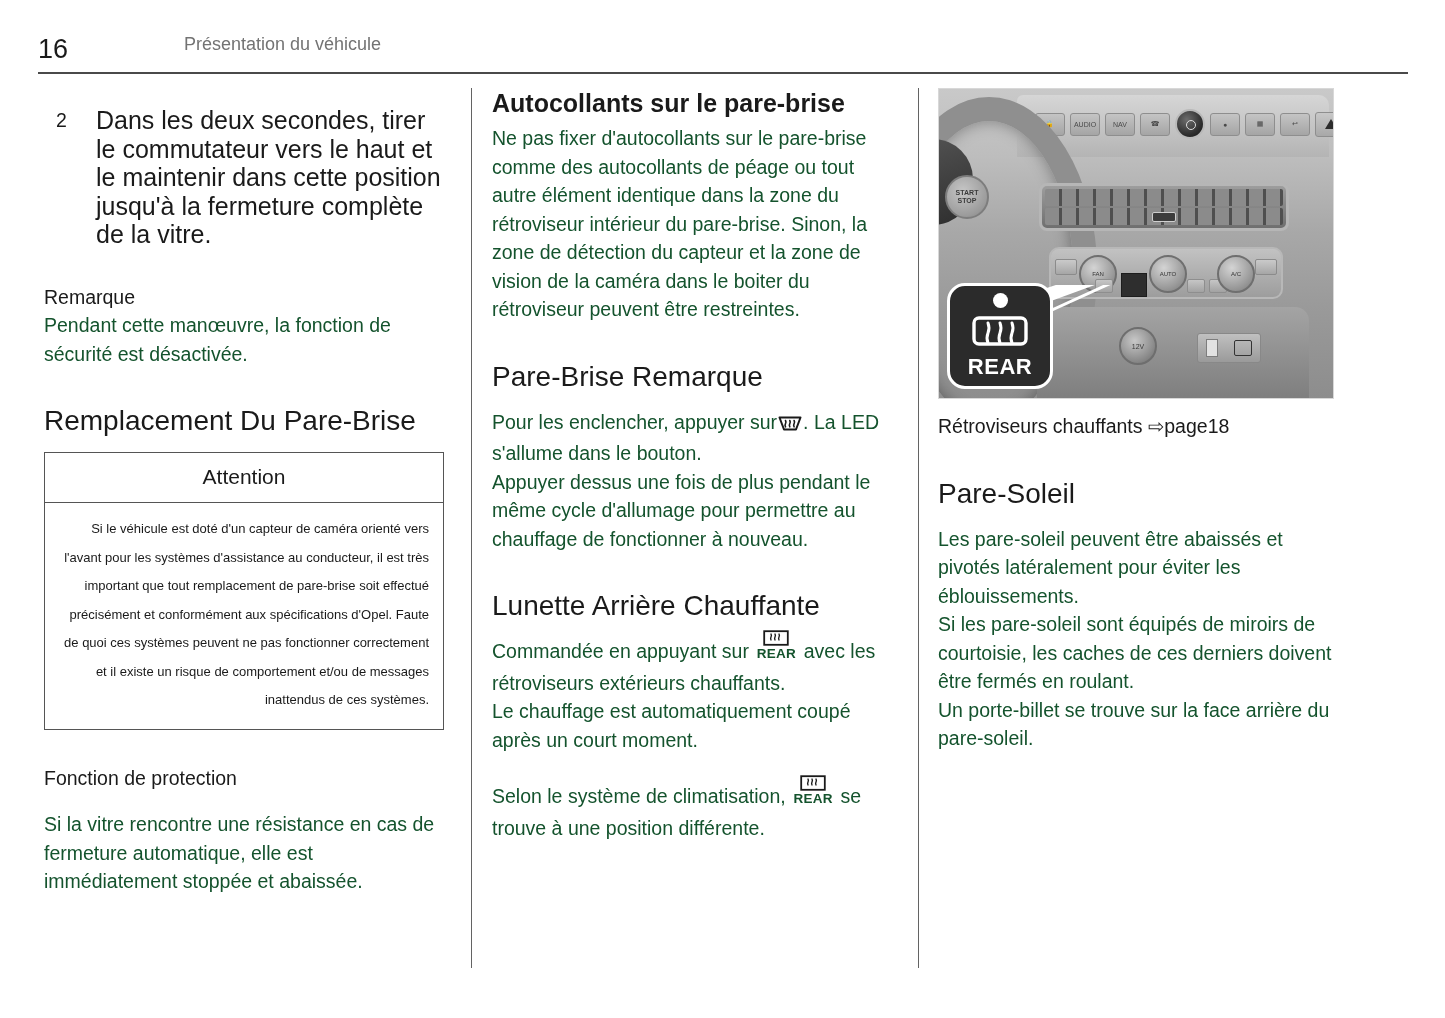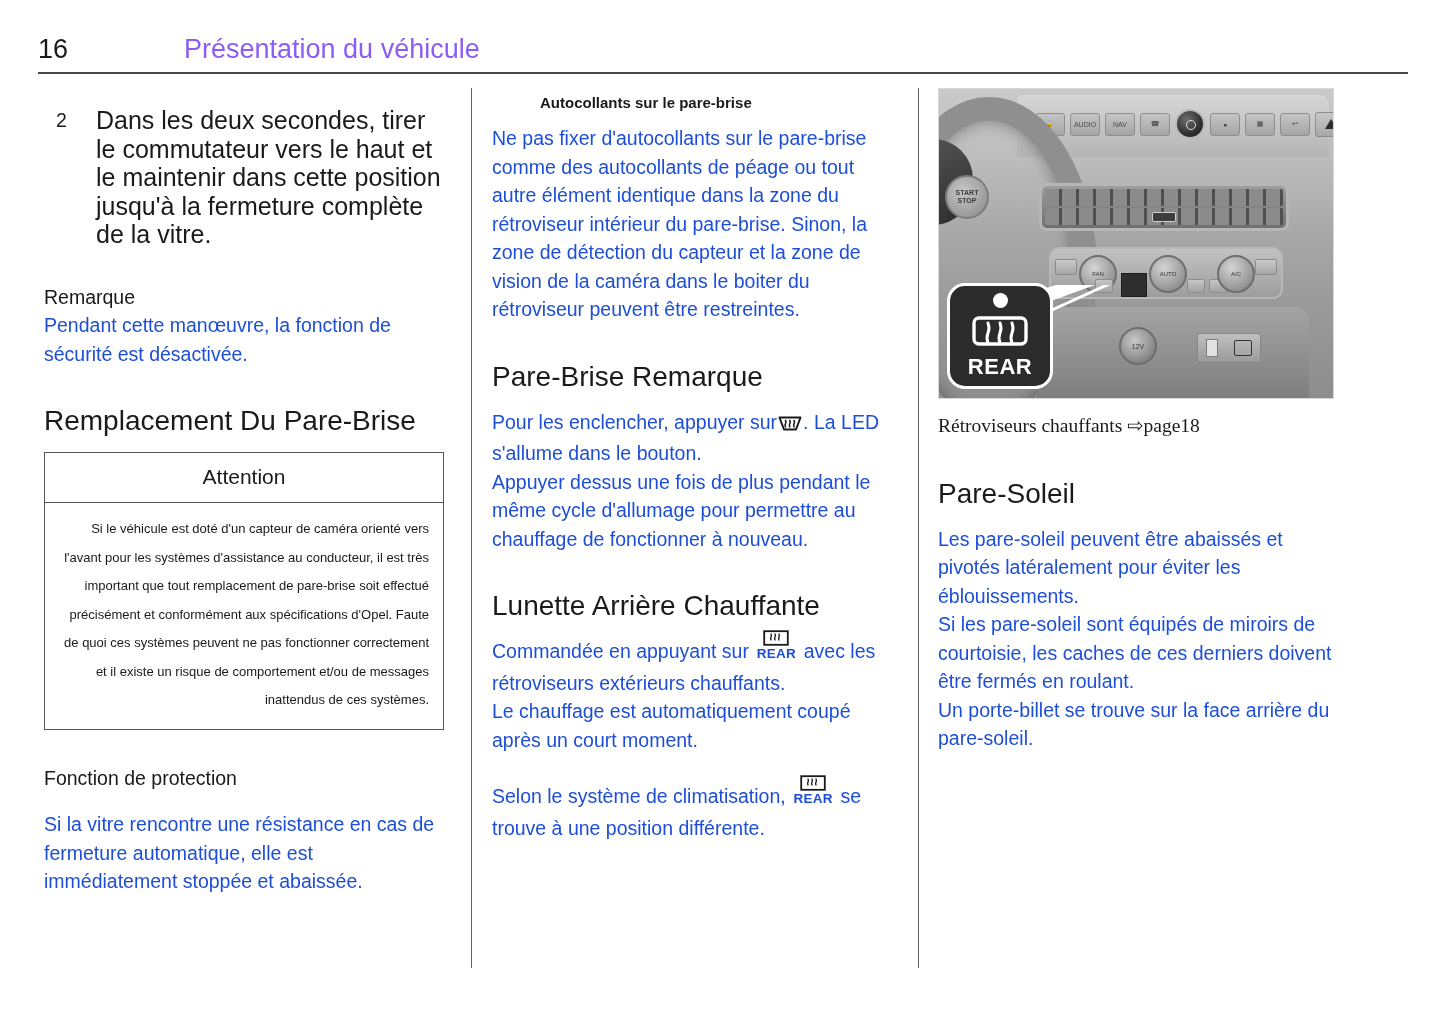--- a/index.html
+++ b/index.html
@@ -36,23 +36,23 @@
     top: 0;
     font-size: 27px;
     font-weight: 400;
     letter-spacing: 0px;
     color: #1a1a1a;
   }
   .header-title {
     position: absolute;
     left: 146px;
     top: 0;
-    font-size: 27px;
+    font-size: 18px;
     font-weight: 400;
-    color: #8b5cf6;
+    color: #737373;
   }
   .header-rule {
     position: absolute;
     left: 0;
     top: 38px;
     width: 1370px;
     height: 2px;
     background: #4a4a4a;
   }
 
@@ -76,21 +76,21 @@
   .col2 { left: 492px; width: 404px; }
   .col3 { left: 938px; width: 400px; }
 
   p, h2, h3, h4 {
     margin: 0;
   }
 
   .body-text {
     font-size: 19.5px;
     line-height: 28.5px;
-    color: #1d4ed8;
+    color: #14532d;
   }
   .body-text + .body-text {
     margin-top: 0px;
   }
 
   
   .step {
     display: flex;
     margin-top: 18px;
   }
@@ -120,26 +120,25 @@
   
   .h-section {
     font-size: 28px;
     line-height: 34px;
     font-weight: 400;
     color: #1a1a1a;
     margin-top: 36px;
     margin-bottom: 14px;
   }
   .h-sub {
-    font-size: 15px;
+    font-size: 25px;
     line-height: 30px;
     font-weight: 700;
     color: #1a1a1a;
     margin-bottom: 6px;
-    margin-left: 48px;
   }
 
   
   .warn-box {
     border: 1.5px solid #555;
     margin-top: 4px;
   }
   .warn-title {
     text-align: center;
     font-size: 21px;
@@ -187,21 +186,20 @@
     position: relative;
     overflow: hidden;
     background: #bdbdbd;
     border: 1px solid #d8d8d8;
     box-sizing: border-box;
   }
   .fig-caption {
     font-size: 19.5px;
     line-height: 28.5px;
     margin-top: 13px;
-    font-family: Liberation Serif, serif;
   }
   .arrow-ref {
     font-size: 19.5px;
   }
 
   
   .dash-bg {
     position: absolute;
     inset: 0;
     background:

